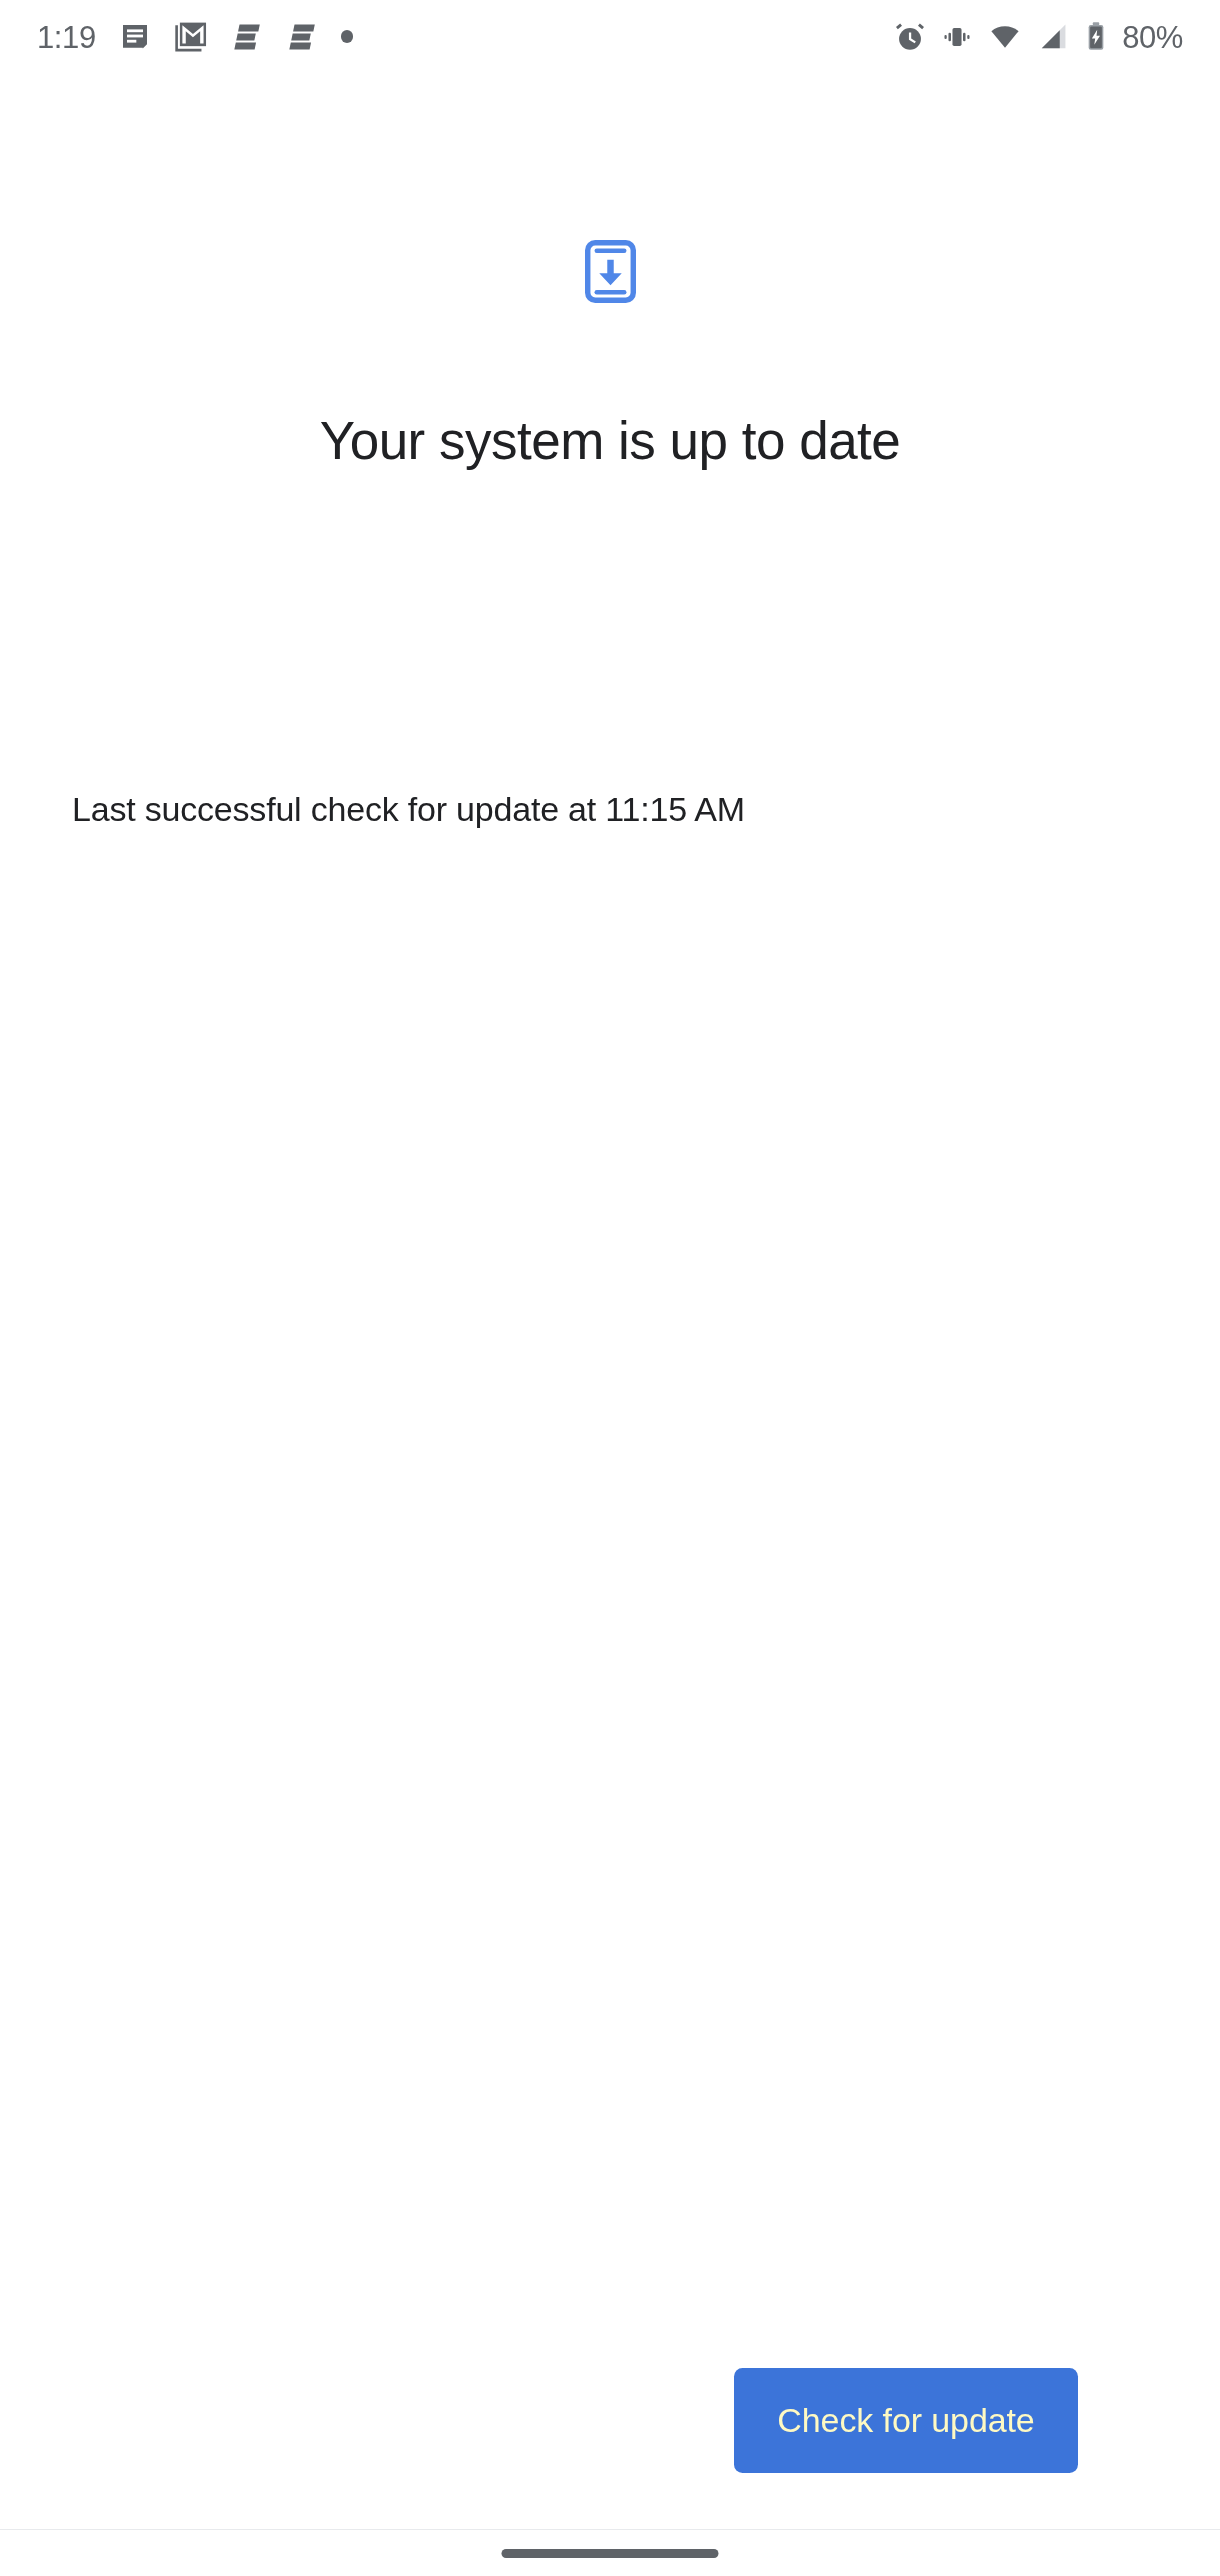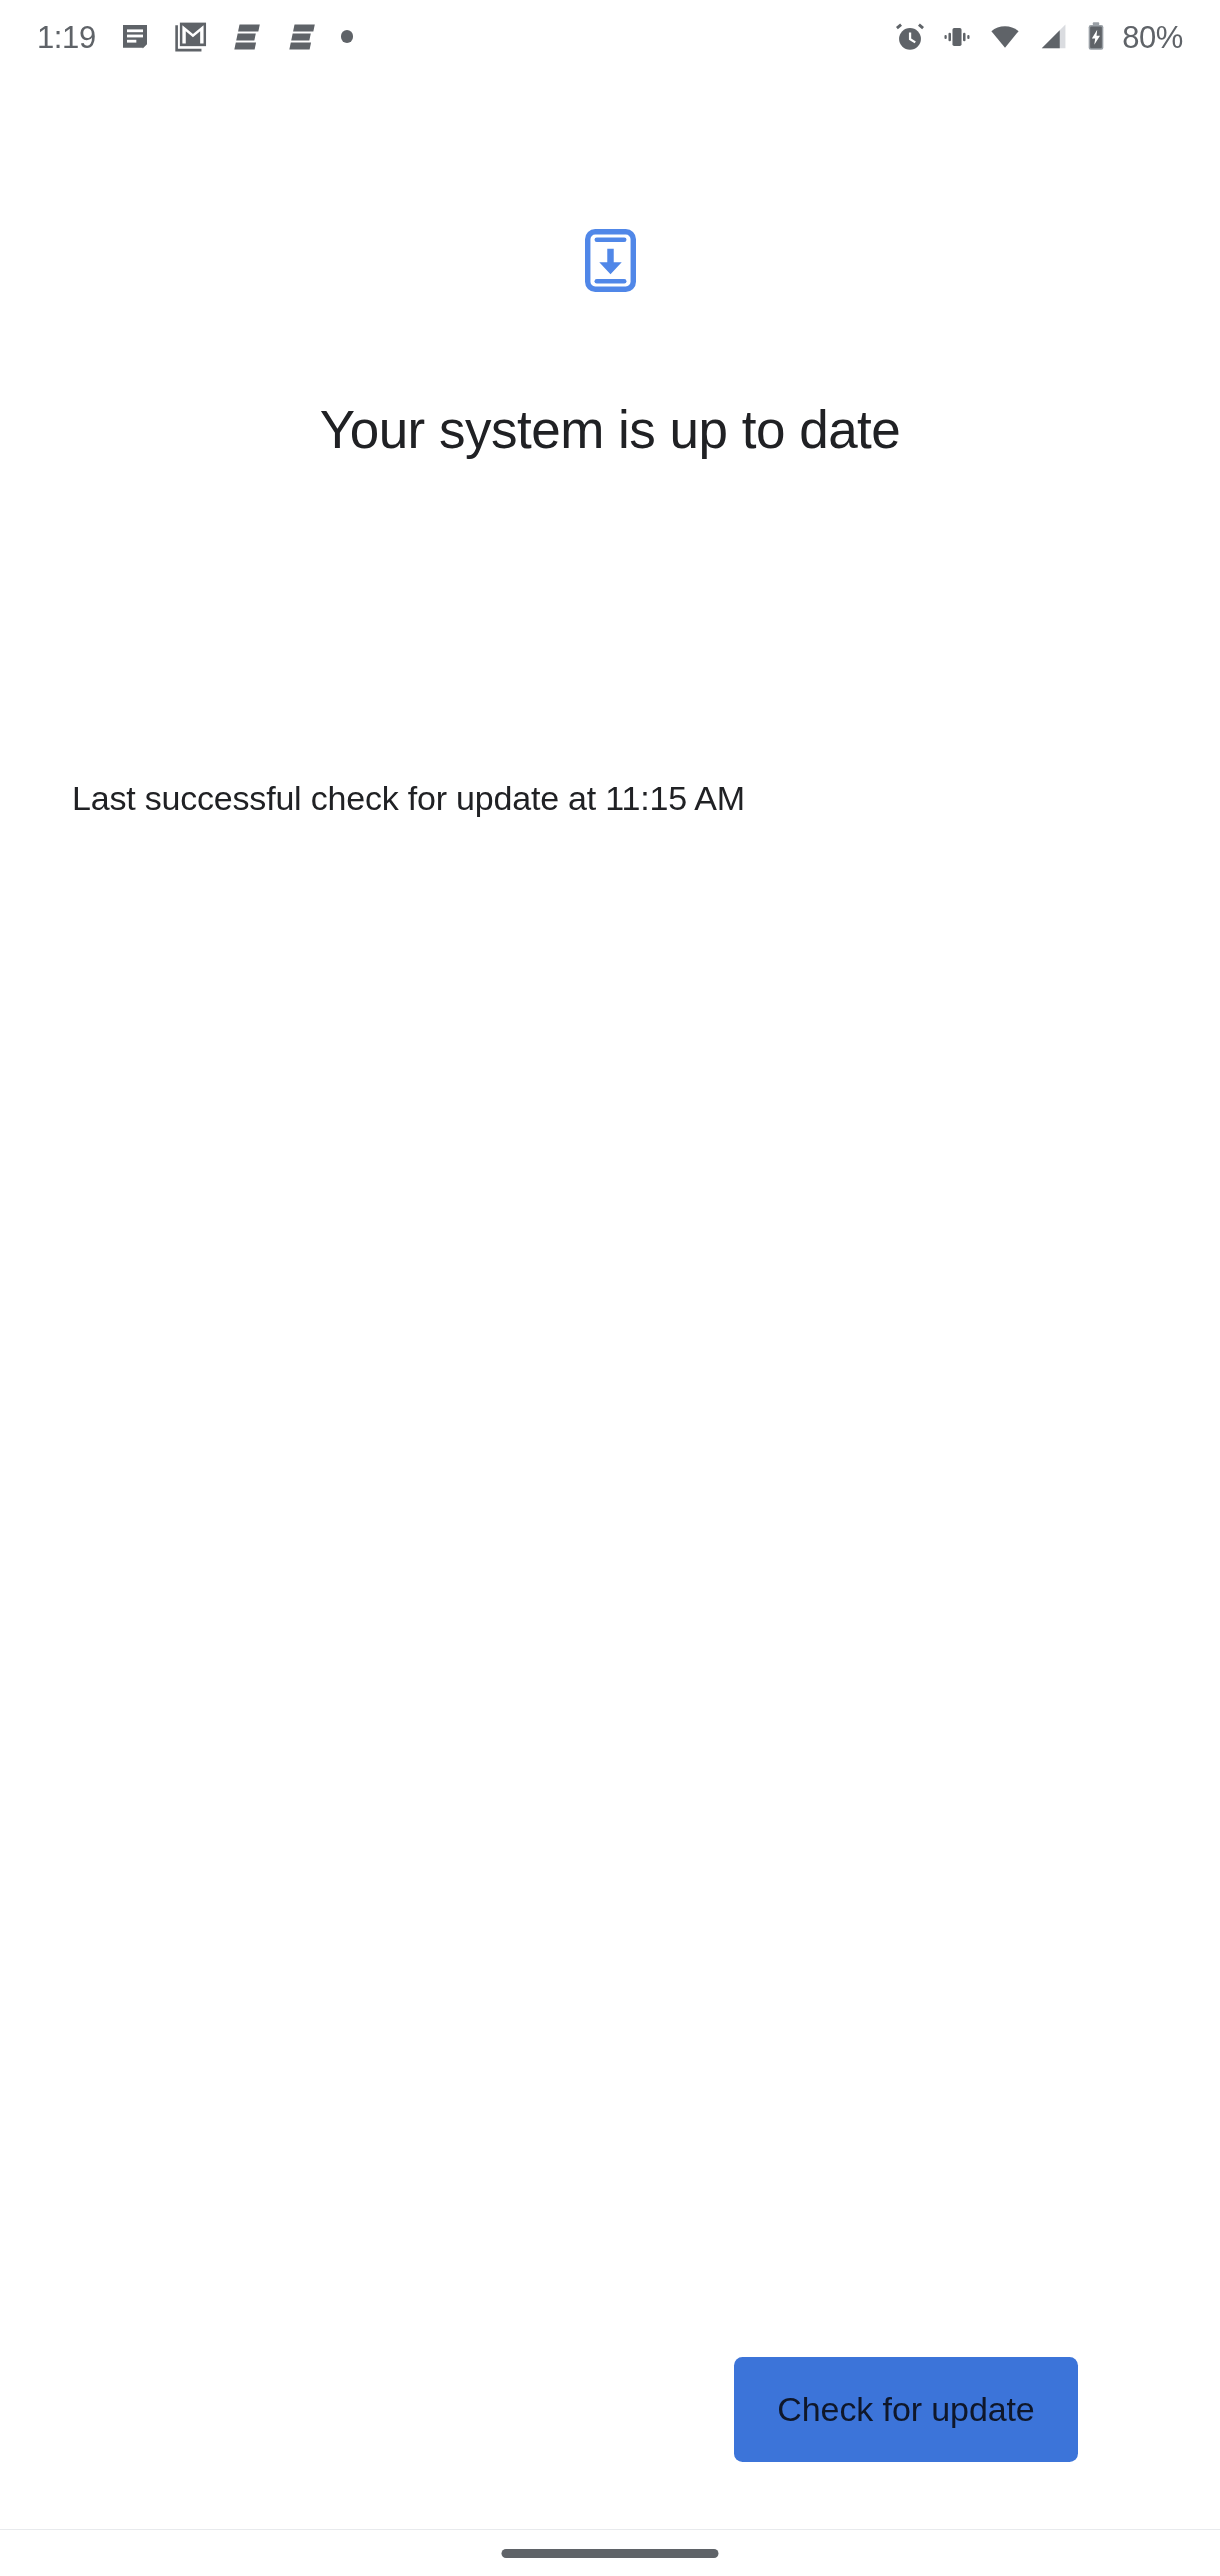--- a/index.html
+++ b/index.html
@@ -60,21 +60,21 @@
   .dot-icon {
     width: 12.7px; height: 12.7px;
     border-radius: 50%;
     background: #5f6368;
     display: block;
   }
 
   
   #content {
     position: absolute;
-    left: 0; top: 62px;
+    left: 0; top: 73px;
     width: 1220px;
     height: 2456px;
   }
 
   #update-icon-wrap {
     position: absolute;
     left: 0; top: 167px;
     width: 1220px;
     display: flex;
     justify-content: center;
@@ -123,21 +123,21 @@
   
   #check-update-button {
     position: absolute;
     left: 734px;
     top: 2295px;
     width: 344px;
     height: 105px;
     background: #3c74d9;
     border: none;
     border-radius: 8.5px;
-    color: #0f172a;
+    color: #fef9c3;
     font-family: "Liberation Sans", sans-serif;
     font-size: 34px;
     letter-spacing: -0.1px;
     cursor: pointer;
     padding: 12px;
     display: flex;
     align-items: center;
     justify-content: center;
   }
 

